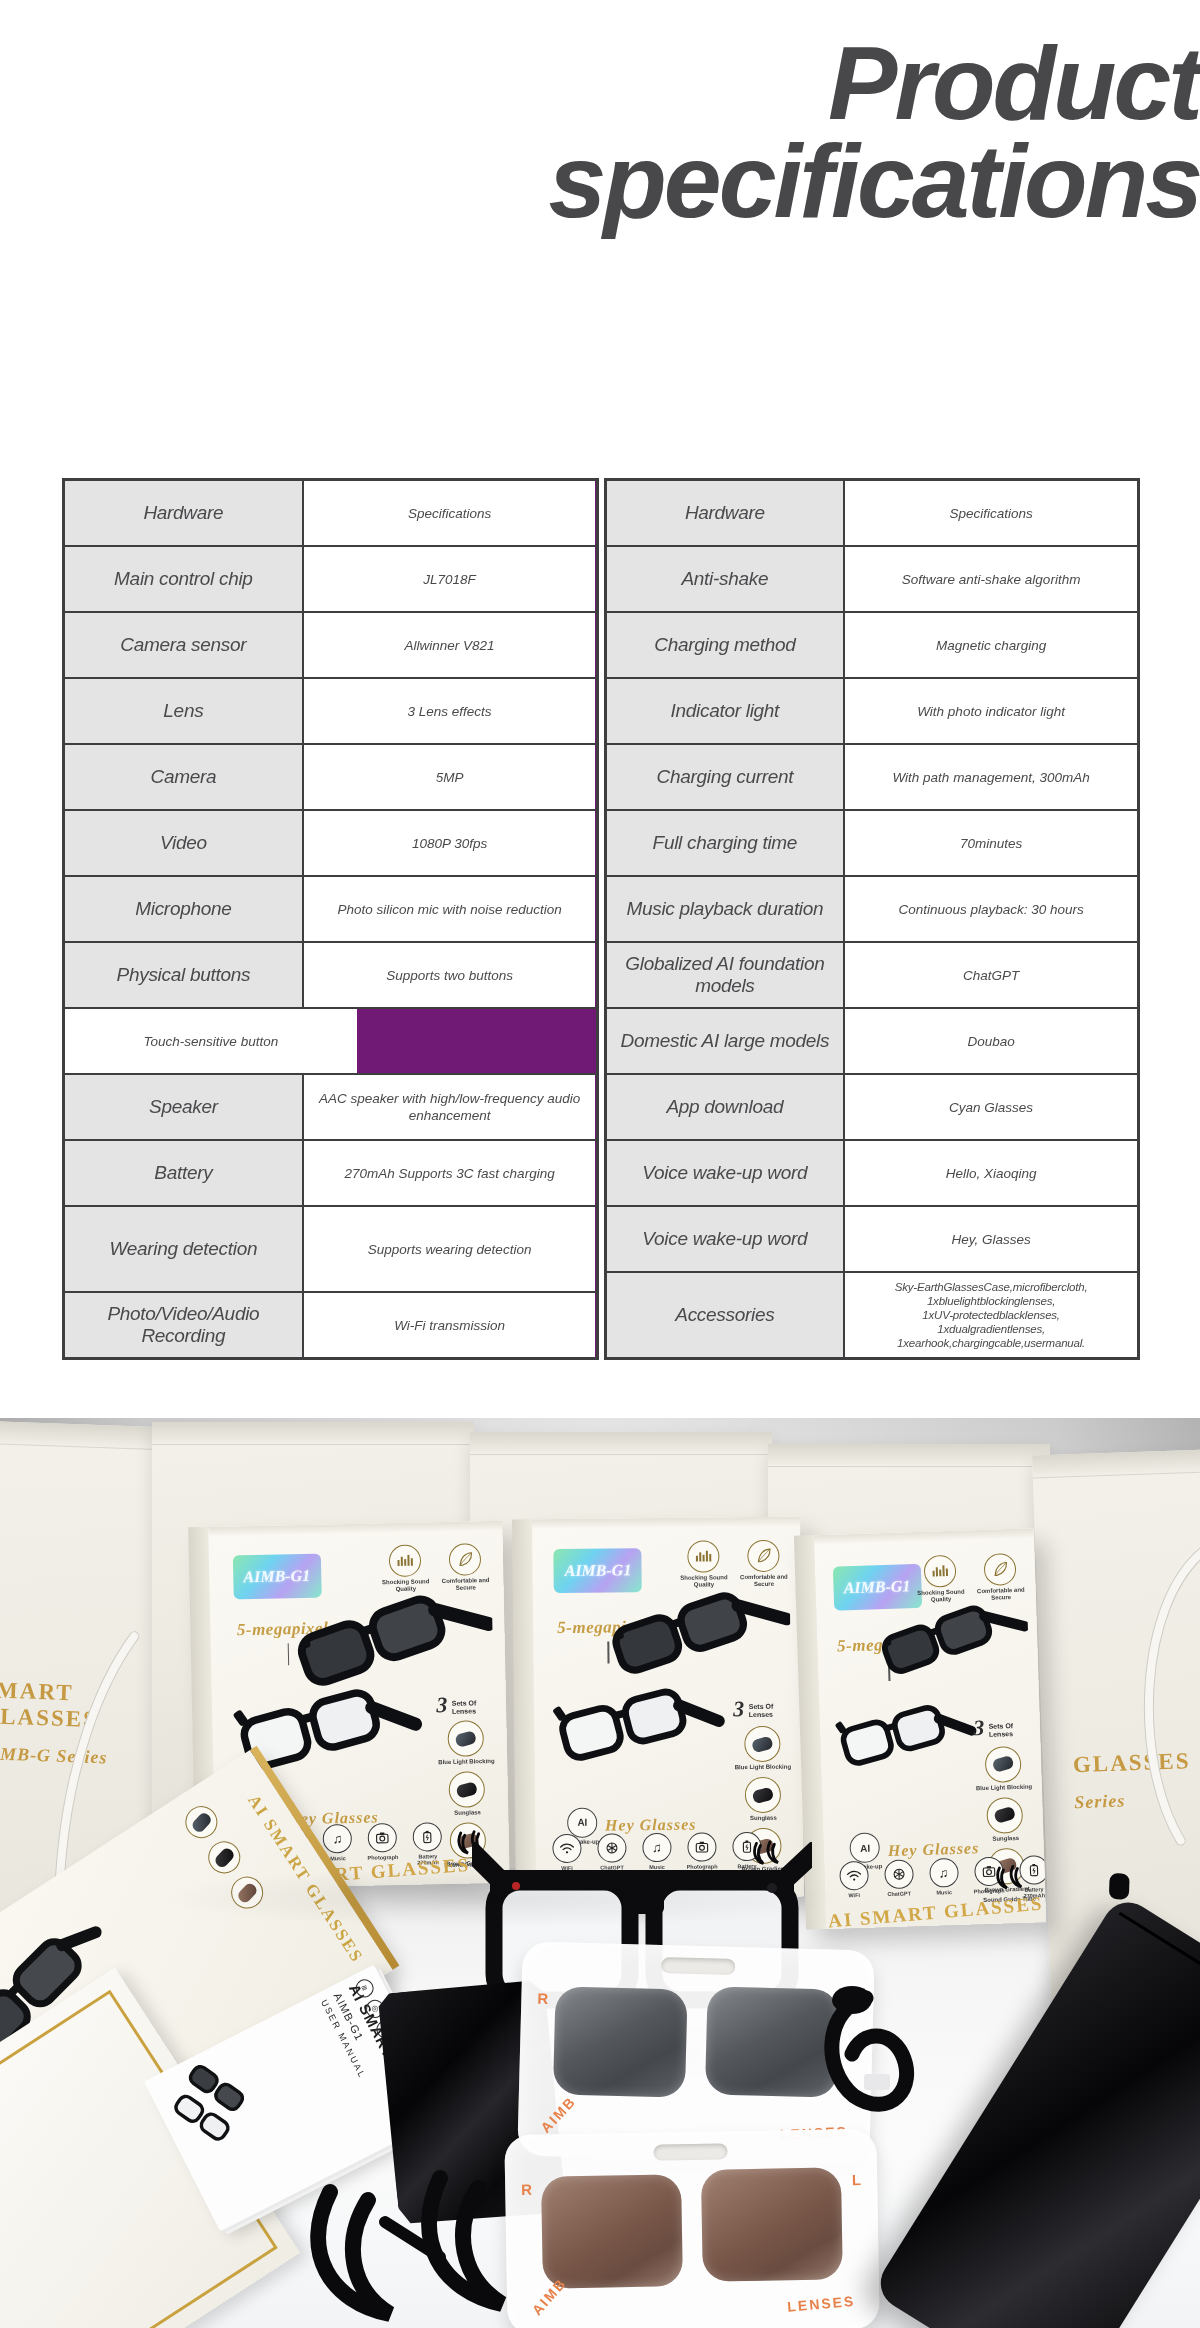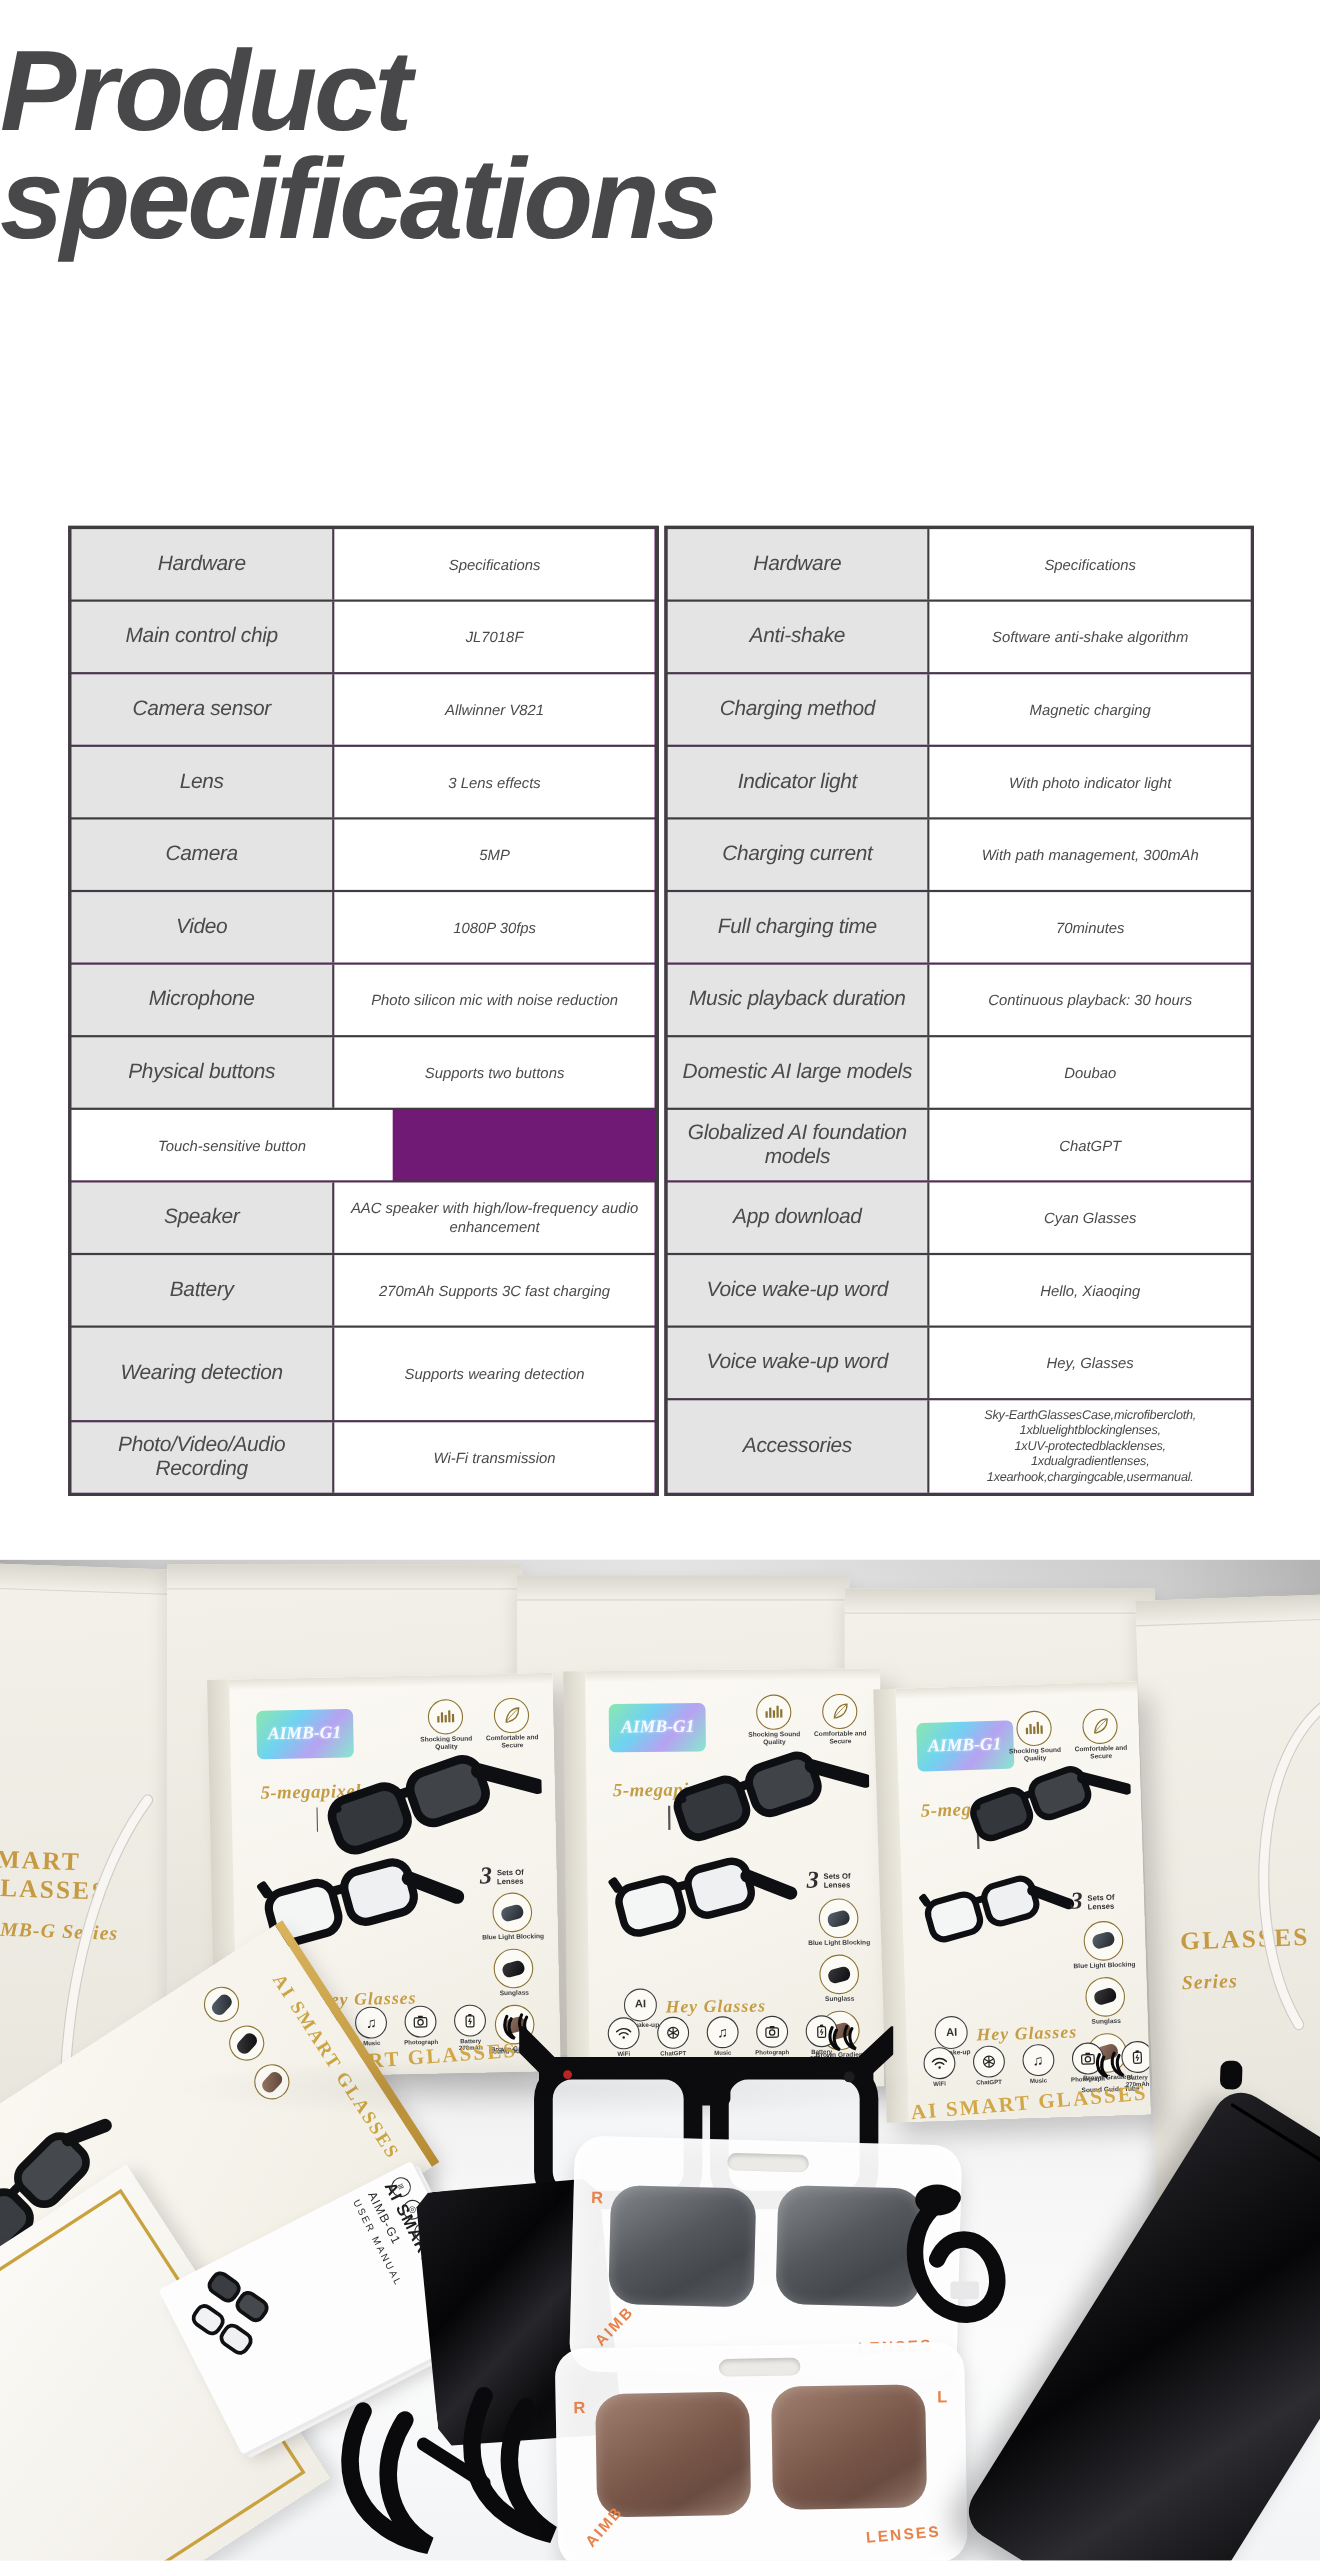--- a/index.html
+++ b/index.html
@@ -1,20 +1,20 @@
 <!DOCTYPE html>
 <html><head>
 <meta charset="utf-8">
 <style>
   html,body{margin:0;padding:0;background:#fff;}
   .page{position:relative;width:1200px;height:2328px;background:#fff;overflow:hidden;
         font-family:"Liberation Sans",sans-serif;color:#4a4a4c;}
 
   
-  .title{position:absolute;top:34px;left:0;width:100%;text-align:left;
+  .title{position:absolute;top:34px;left:0;width:100%;text-align:right;
          font-style:italic;font-weight:bold;color:#48484b;
          font-size:104px;line-height:98px;letter-spacing:-3px;}
 
   
   .tables{position:absolute;top:478px;left:62px;width:1078px;display:flex;gap:5px;}
   .spec-table{flex:1;border:3px solid #3e3e40;background:#701a75;}
   .trow{display:flex;min-height:64px;border-top:2px solid #3e3e40;}
   .trow:first-child{border-top:none;}
   .trow.last{min-height:84px;}
   .tlabel{width:45%;background:#e4e4e5;border-right:2px solid #3e3e40;
@@ -240,26 +240,26 @@
         </div>
         <div class="trow">
           <div class="tlabel">Full charging time</div>
           <div class="tvalue">70minutes</div>
         </div>
         <div class="trow">
           <div class="tlabel">Music playback duration</div>
           <div class="tvalue">Continuous playback: 30 hours</div>
         </div>
         <div class="trow">
+          <div class="tlabel">Globalized AI foundation models</div>
+          <div class="tvalue">ChatGPT</div>
+        </div>
+        <div class="trow">
           <div class="tlabel">Domestic AI large models</div>
           <div class="tvalue">Doubao</div>
-        </div>
-        <div class="trow">
-          <div class="tlabel">Globalized AI foundation models</div>
-          <div class="tvalue">ChatGPT</div>
         </div>
         <div class="trow">
           <div class="tlabel">App download</div>
           <div class="tvalue">Cyan Glasses</div>
         </div>
         <div class="trow">
           <div class="tlabel">Voice wake-up word</div>
           <div class="tvalue">Hello, Xiaoqing</div>
         </div>
         <div class="trow">

